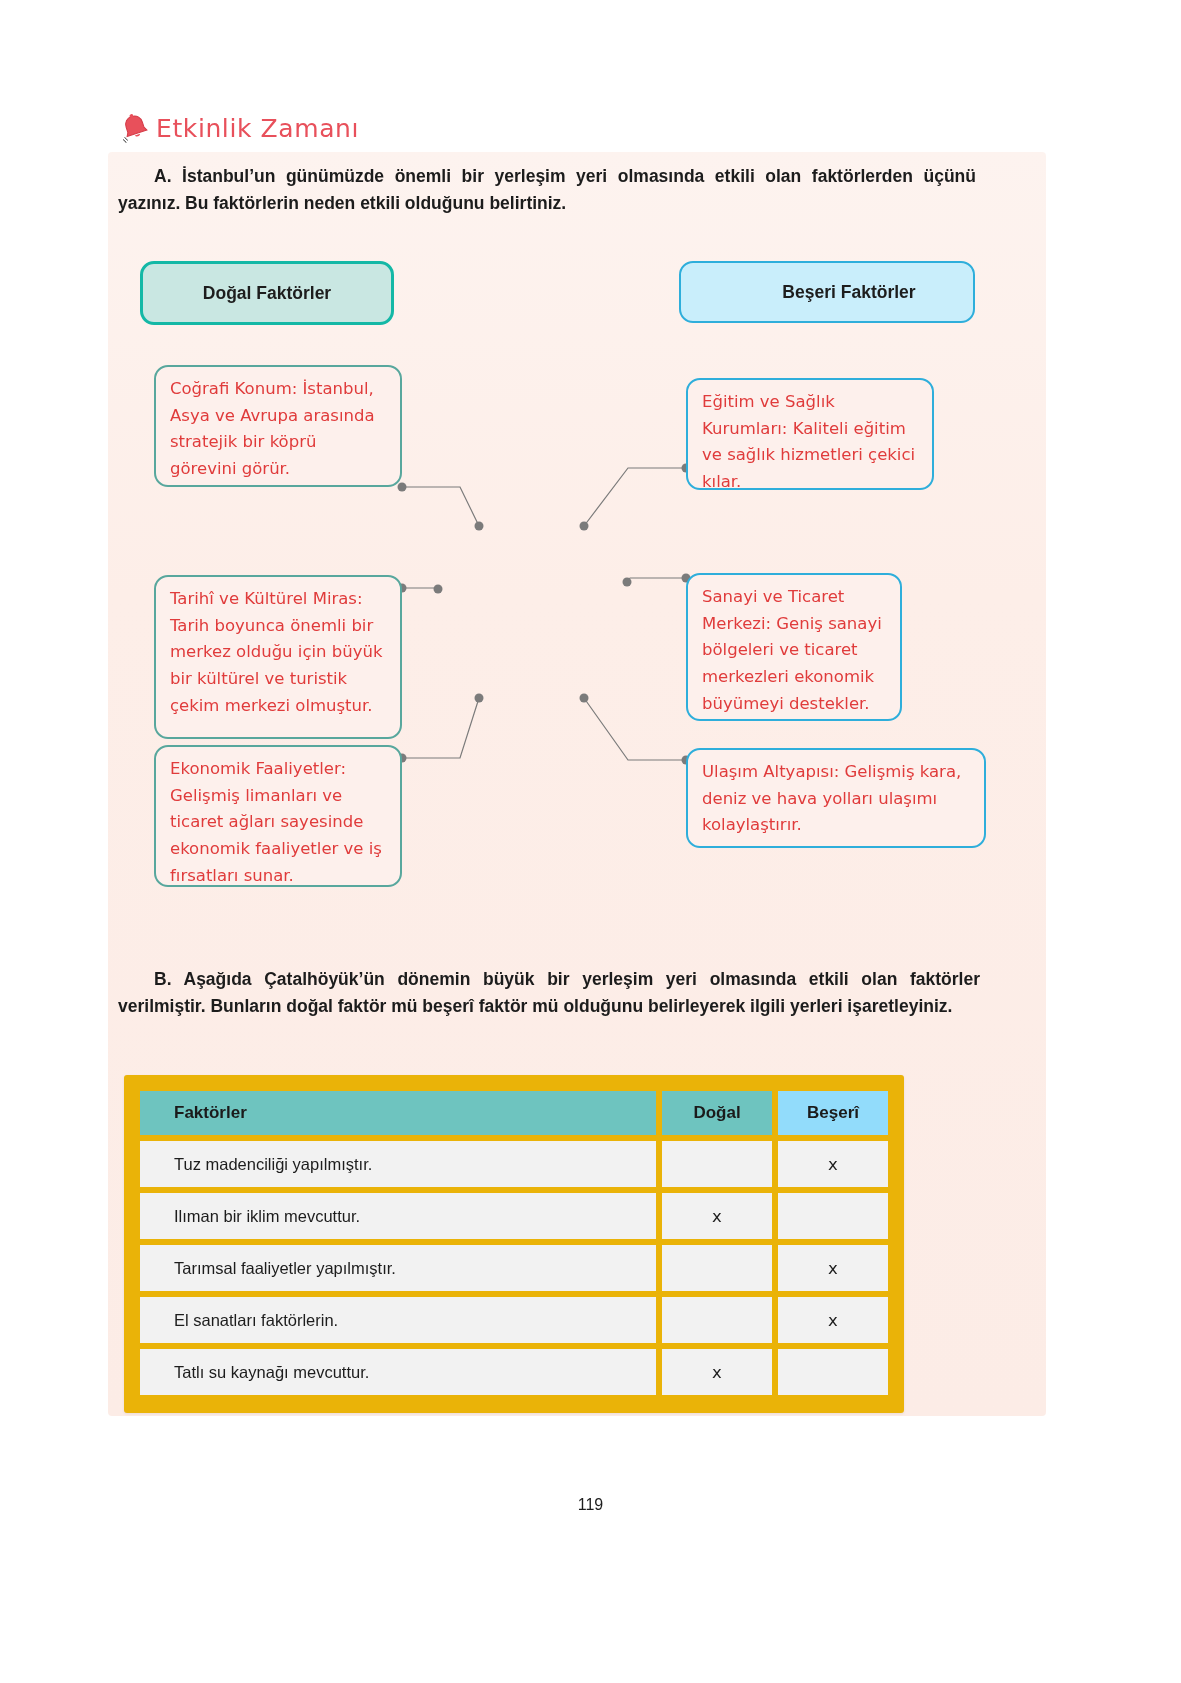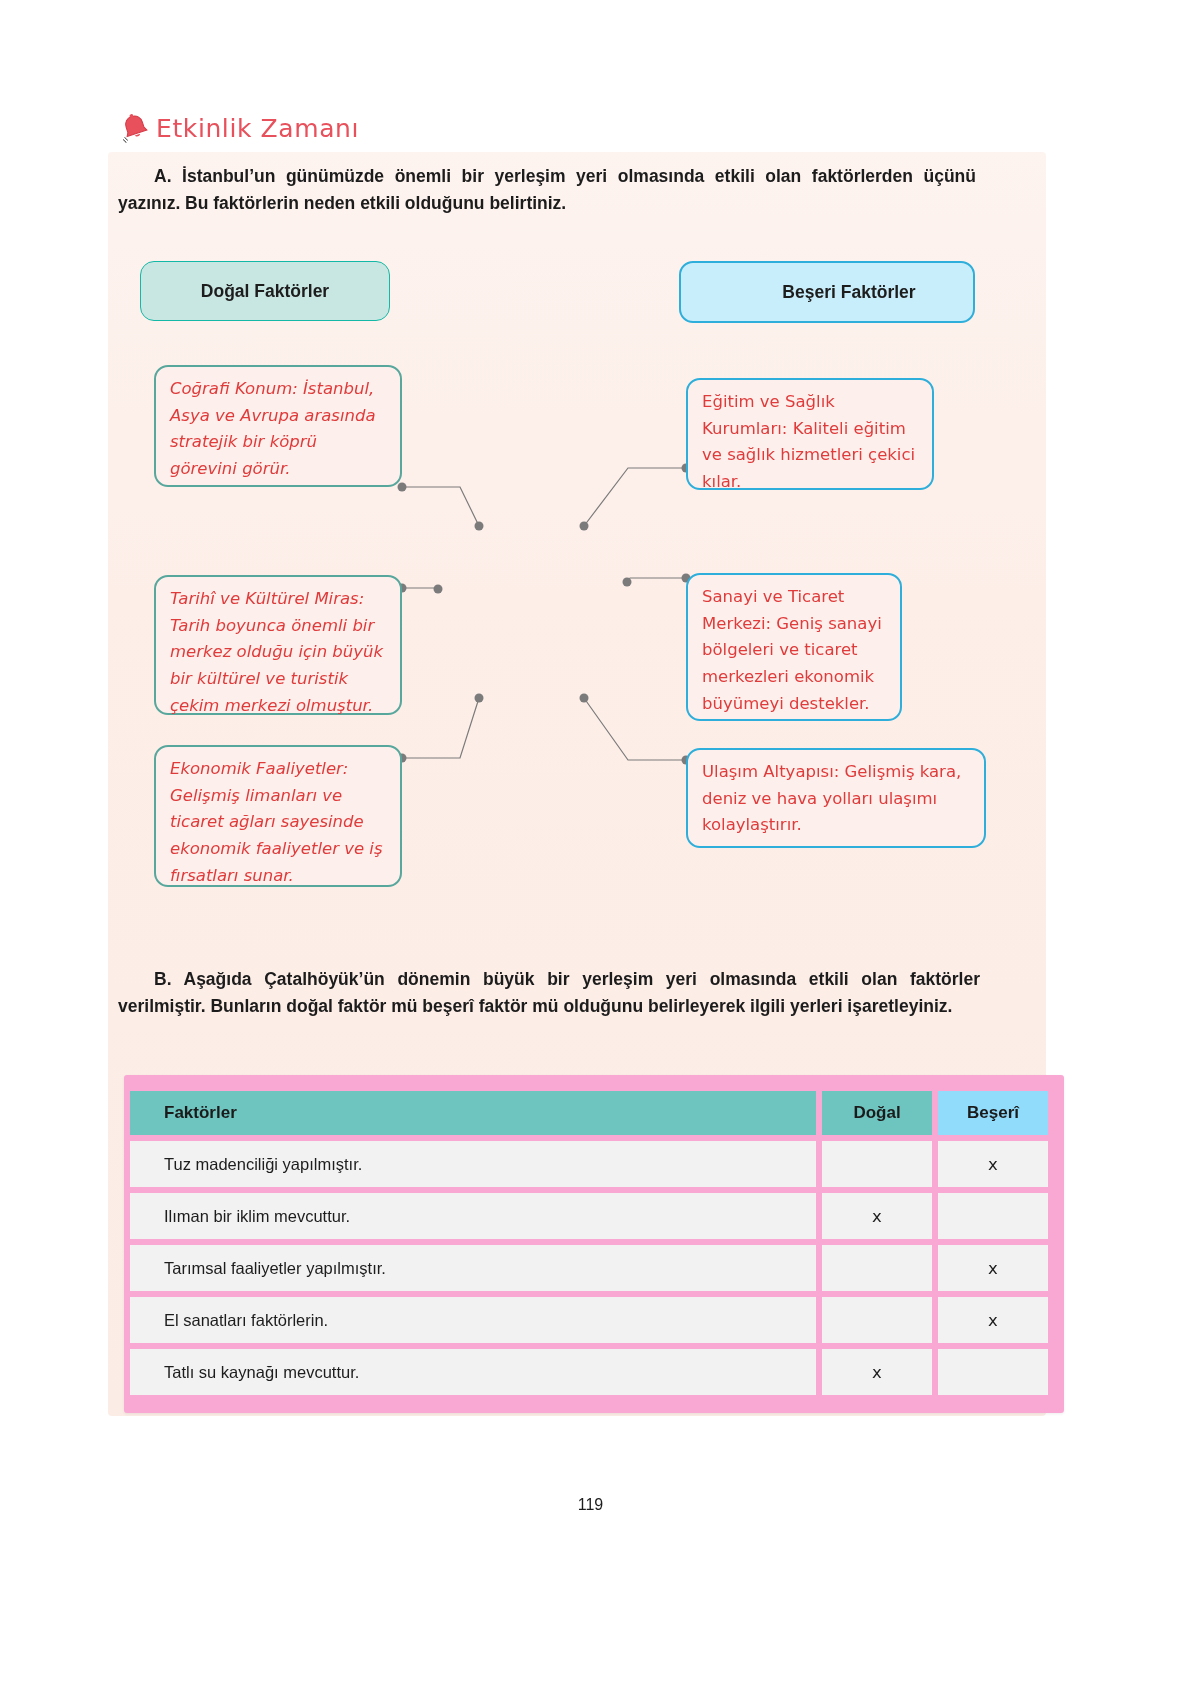--- a/index.html
+++ b/index.html
@@ -80,21 +80,21 @@
     justify-content: center;
     font-size: 17.5px;
     font-weight: bold;
     color: #1d1d1d;
   }
   .pill-dogal {
     left: 140px;
     top: 261px;
     width: 248px;
     background: #c9e7e2;
-    border: 1px solid #14b8a6;
+    border: 3px solid #14b8a6;
   }
   .pill-beseri {
     left: 679px;
     top: 261px;
     width: 248px;
     background: #c9eefb;
     border: 2px solid #2eaedb;
     padding-left: 44px;
   }
 
@@ -151,33 +151,33 @@
   }
 
   
   .abox {
     position: absolute;
     box-sizing: border-box;
     border-radius: 14px;
     padding: 9px 12px 10px 14px;
     background: #fdf0ec;
   }
-  .abox.teal  { border: 2.5px solid #58a79d; font-style: italic; }
+  .abox.teal  { border: 2.5px solid #58a79d; }
   .abox.blue  { border: 2.5px solid #2eaedb; }
 
   .abox .ans {
     font-family: "DejaVu Sans", sans-serif;
     font-size: 16.5px;
     color: #e03b3b;
     line-height: 1.62;
   }
 
   
   .box-cografi    { left: 46px;  top: 25px;  width: 248px; height: 122px; }
-  .box-tarihi     { left: 46px;  top: 235px; width: 248px; height: 140px; }
+  .box-tarihi     { left: 46px;  top: 235px; width: 248px; height: 164px; }
   .box-ekonomik   { left: 46px;  top: 405px; width: 248px; height: 142px; }
   .box-egitim     { left: 578px; top: 38px;  width: 248px; height: 112px; }
   .box-sanayi     { left: 578px; top: 233px; width: 216px; height: 148px; }
   .box-ulasim     { left: 578px; top: 408px; width: 300px; height: 100px; }
 
   
   .question-b {
     position: absolute;
     left: 118px;
     top: 966px;
@@ -188,23 +188,23 @@
     line-height: 1.55;
     text-align: justify;
     text-indent: 36px;
   }
 
   
   .table-card {
     position: absolute;
     left: 124px;
     top: 1075px;
-    width: 940px;
-    background: #f9a8d4;
-    padding: 10px 10px 12px 0;
+    width: 780px;
+    background: #eab308;
+    padding: 10px 10px 12px 10px;
     box-sizing: border-box;
     border-radius: 3px;
     box-shadow: 0 1px 3px rgba(0,0,0,0.07);
   }
   table.factors {
     width: 100%;
     border-collapse: separate;
     border-spacing: 6px 6px;
     table-layout: fixed;
   }

